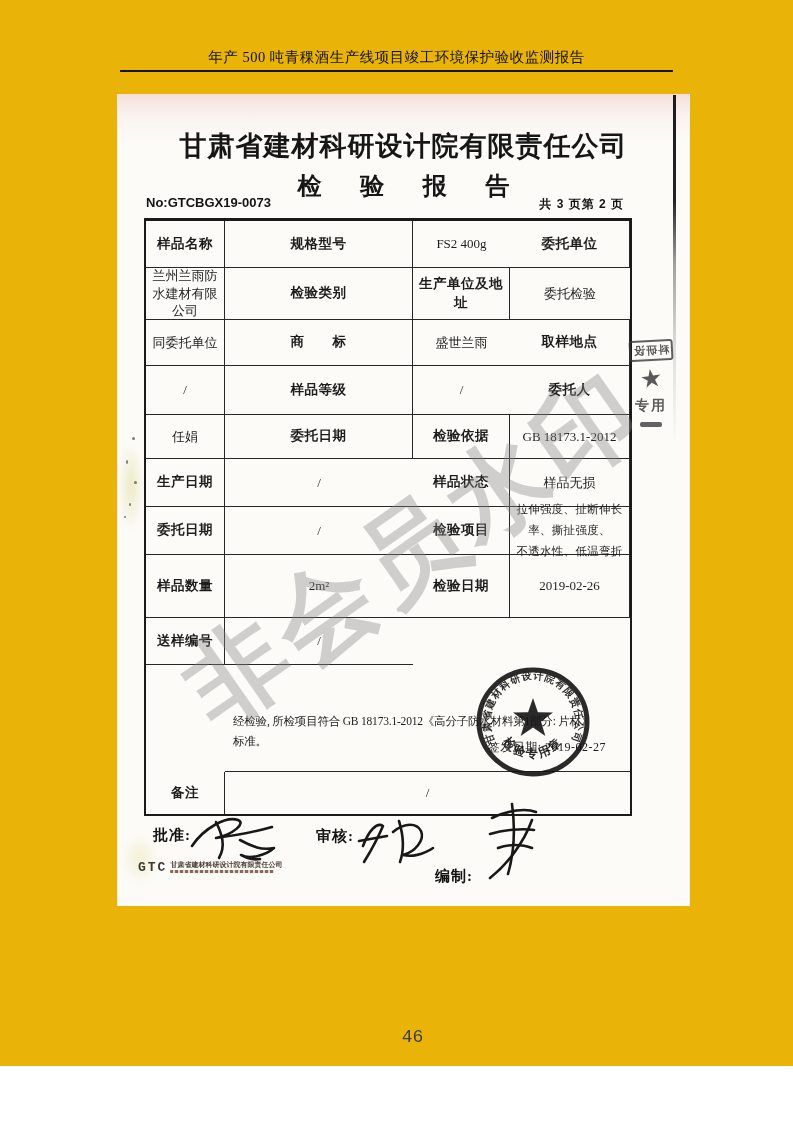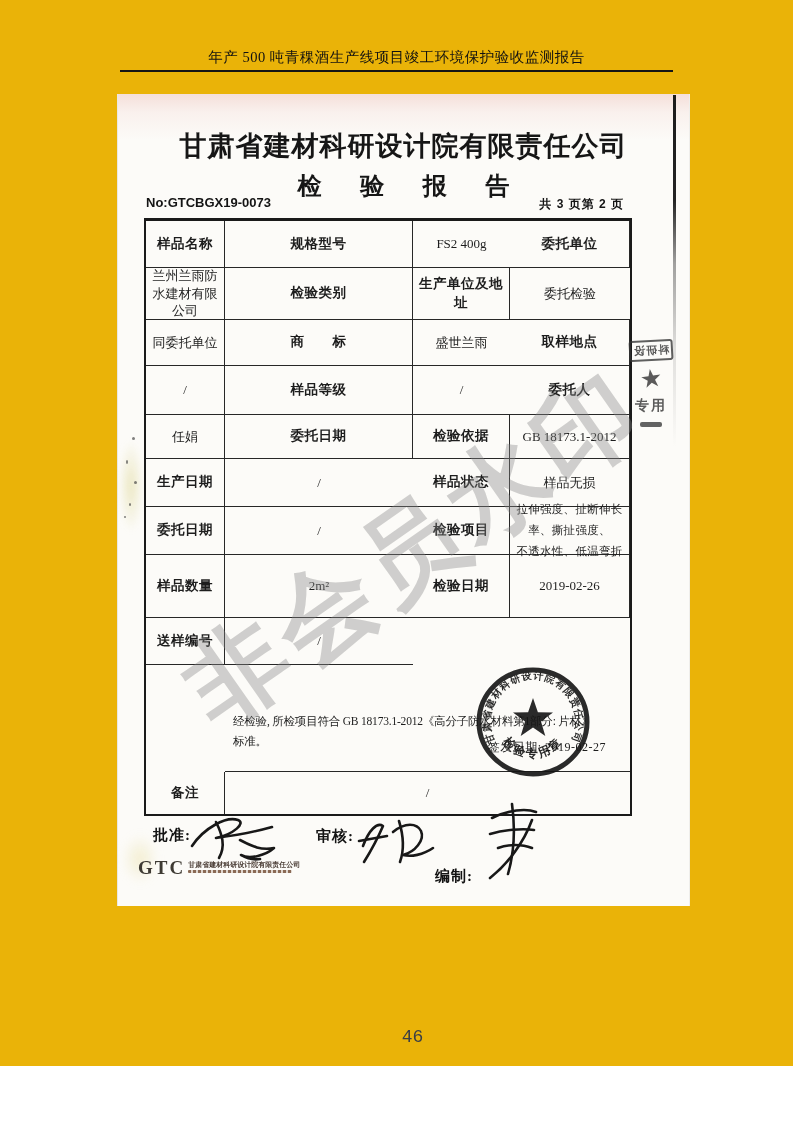--- a/index.html
+++ b/index.html
@@ -69,21 +69,21 @@
   .bleed .zy{font-size:14px;font-weight:800;letter-spacing:2px;margin-top:6px;}
   .bleed .bar{width:22px;height:5px;background:#383838;border-radius:2px;margin:7px auto 0;}
 
   
   .sig-label{position:absolute;z-index:2;font-weight:700;font-size:15px;color:#141414;letter-spacing:1px;}
   .sig-svg{position:absolute;z-index:2;}
   .sig-svg path{fill:none;stroke:#181818;stroke-width:2.6;stroke-linecap:round;stroke-linejoin:round;}
 
   
   .gtc{position:absolute;left:20px;top:764px;display:flex;align-items:flex-start;z-index:2;}
-  .gtc .g{font-family:Liberation Serif, serif;font-weight:700;font-size:19px;
+  .gtc .g{font-family:Liberation Mono, monospace;font-weight:700;font-size:13px;
           letter-spacing:2px;color:#3e3a33;line-height:20px;}
   .gtc .txt{margin-left:3px;padding-top:3px;}
   .gtc .cn{font-family:"Liberation Sans","DejaVu Sans",sans-serif;font-weight:800;
            font-size:7px;letter-spacing:0;color:#4a3d35;line-height:7px;white-space:nowrap;}
   .gtc .micro{margin-top:2px;height:3px;width:104px;border-radius:1px;
               background:repeating-linear-gradient(90deg,#8a6a55 0 3px,rgba(138,106,85,.25) 3px 5px);}
 
   .pageno{position:absolute;left:16px;top:1027px;width:100%;text-align:center;
           font-size:18px;color:#3a3f46;font-family:Liberation Mono, monospace;}
 </style>

